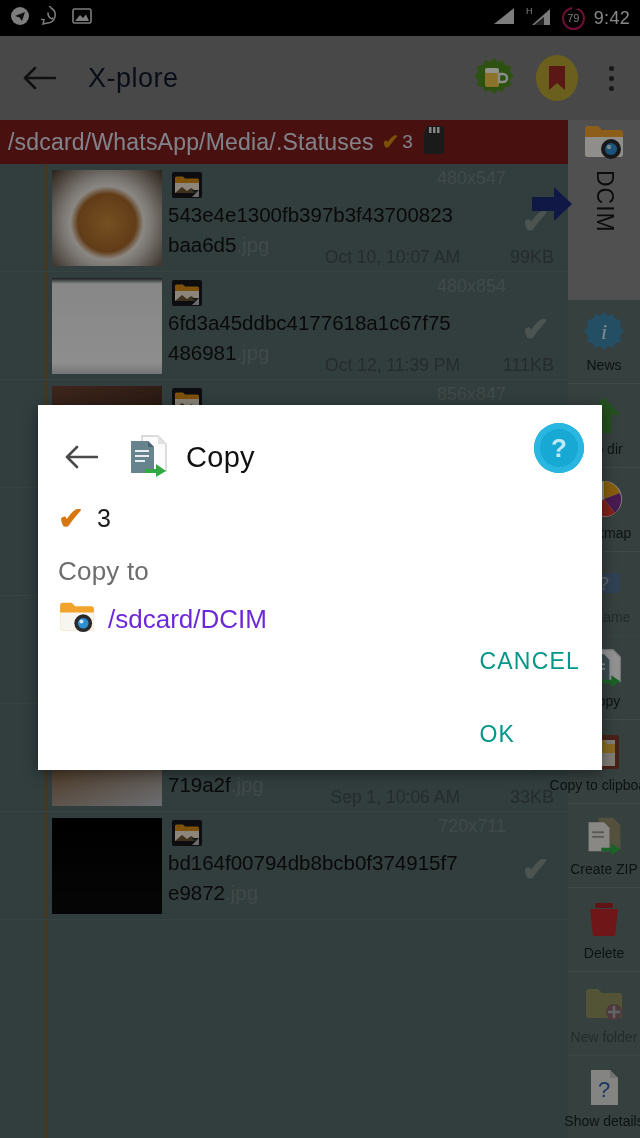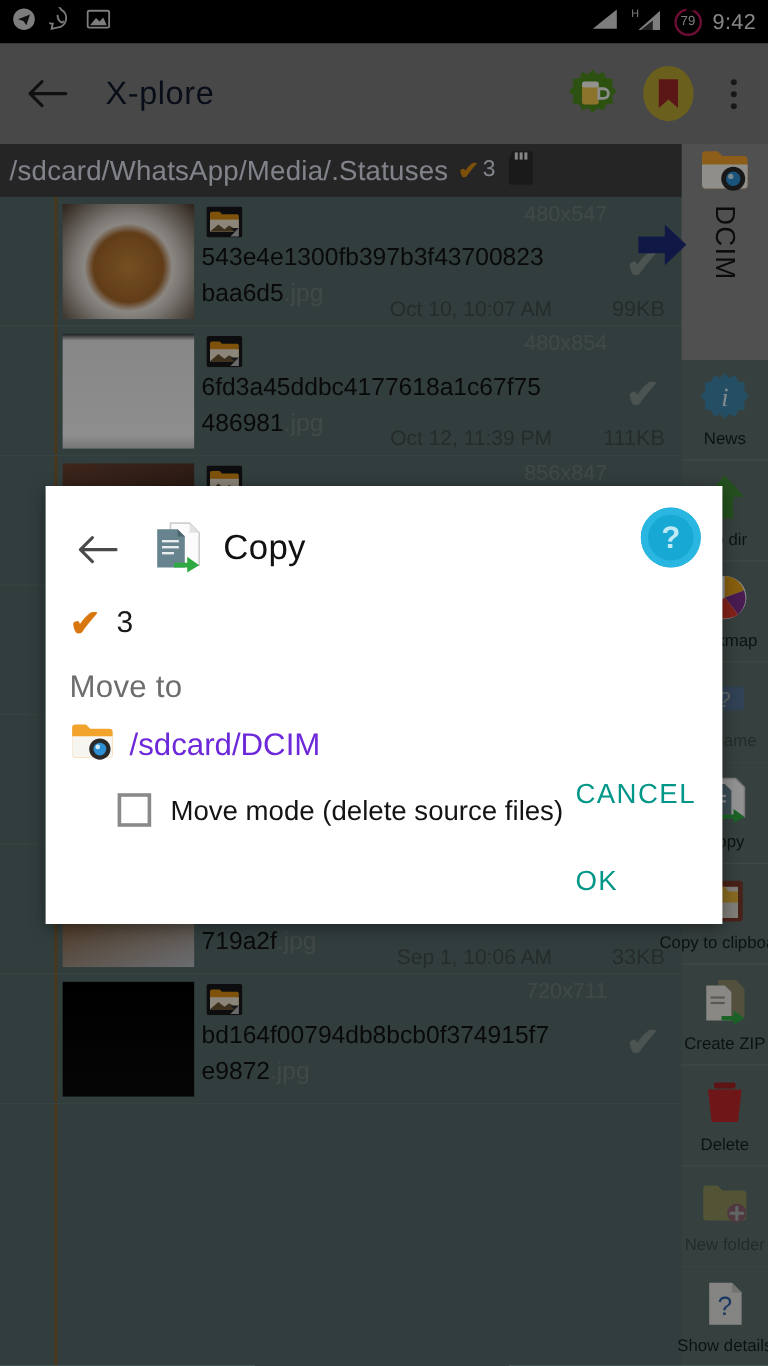--- a/index.html
+++ b/index.html
@@ -50,21 +50,21 @@
     width: 42px; height: 46px; border-radius: 50%; background: #b9a433;
     display:flex;align-items:center;justify-content:center;
   }
   .kebab { width: 26px; height: 44px; display:flex; flex-direction:column;
     align-items:center; justify-content:center; gap:5px; }
   .kebab i { width:5px;height:5px;border-radius:50%;background:#2a2a2a;display:block; }
 
   
   .pathbar {
     position: absolute; top: 120px; left: 0; width: 568px; height: 44px;
-    background: #404040; display:flex; align-items:center; padding: 0 8px;
+    background: #7f1d1d; display:flex; align-items:center; padding: 0 8px;
     z-index: 5;
   }
   .path-text { color:#dfe2ef; font-size:23px; white-space:nowrap; letter-spacing:.2px;}
   .path-chk { color:#d88a12; font-size:21px; margin-left:8px; font-weight:bold;}
   .path-cnt { color:#dfe2ef; font-size:19px; margin-left:3px; }
   .sdcard-ico { margin-left: 9px; }
 
   
   .filelist { position:absolute; top:164px; left:0; width:568px; bottom:0; }
   .treeline { position:absolute; left:45px; top:0; width:3px; bottom:0; background:#7a6034; }
@@ -455,39 +455,35 @@
       </span>
       <span class="dlg-title">Copy</span>
       <span class="dlg-help">?</span>
     </div>
 
     <div class="dlg-count">
       <span class="ck">✔</span>
       <span class="n">3</span>
     </div>
 
-    <div class="dlg-label">Move to</div>
+    <div class="dlg-label">Copy to</div>
 
     <div class="dlg-dest">
       <span>
         <svg width="38" height="32" viewBox="0 0 42 36" aria-hidden="true">
           <path d="M2 5 a3 3 0 0 1 3-3 H15 l4 4 H37 a3 3 0 0 1 3 3 V30 a3 3 0 0 1 -3 3 H5 a3 3 0 0 1 -3-3 Z" fill="#f2a32c"></path>
           <path d="M2 13 H40 V30 a3 3 0 0 1 -3 3 H5 a3 3 0 0 1 -3-3 Z" fill="#f7f5f0"></path>
           <circle cx="28" cy="25" r="10" fill="#2a2a2a"></circle>
           <circle cx="28" cy="25" r="6" fill="#2d8fd4"></circle>
           <circle cx="26" cy="23" r="2.2" fill="#cfeaf8"></circle>
         </svg>
       </span>
       <span class="txt">/sdcard/DCIM</span>
     </div>
 
-    <div class="dlg-move">
-      <span class="dlg-cb"></span>
-      <span class="txt">Move mode (delete source files)</span>
-    </div>
 
     <div class="dlg-btns">
       <button class="dlg-btn">CANCEL</button>
       <button class="dlg-btn">OK</button>
     </div>
   </div>
 
   <div class="statusbar">
     <div class="sb-left">
       <span class="sb-ico">

